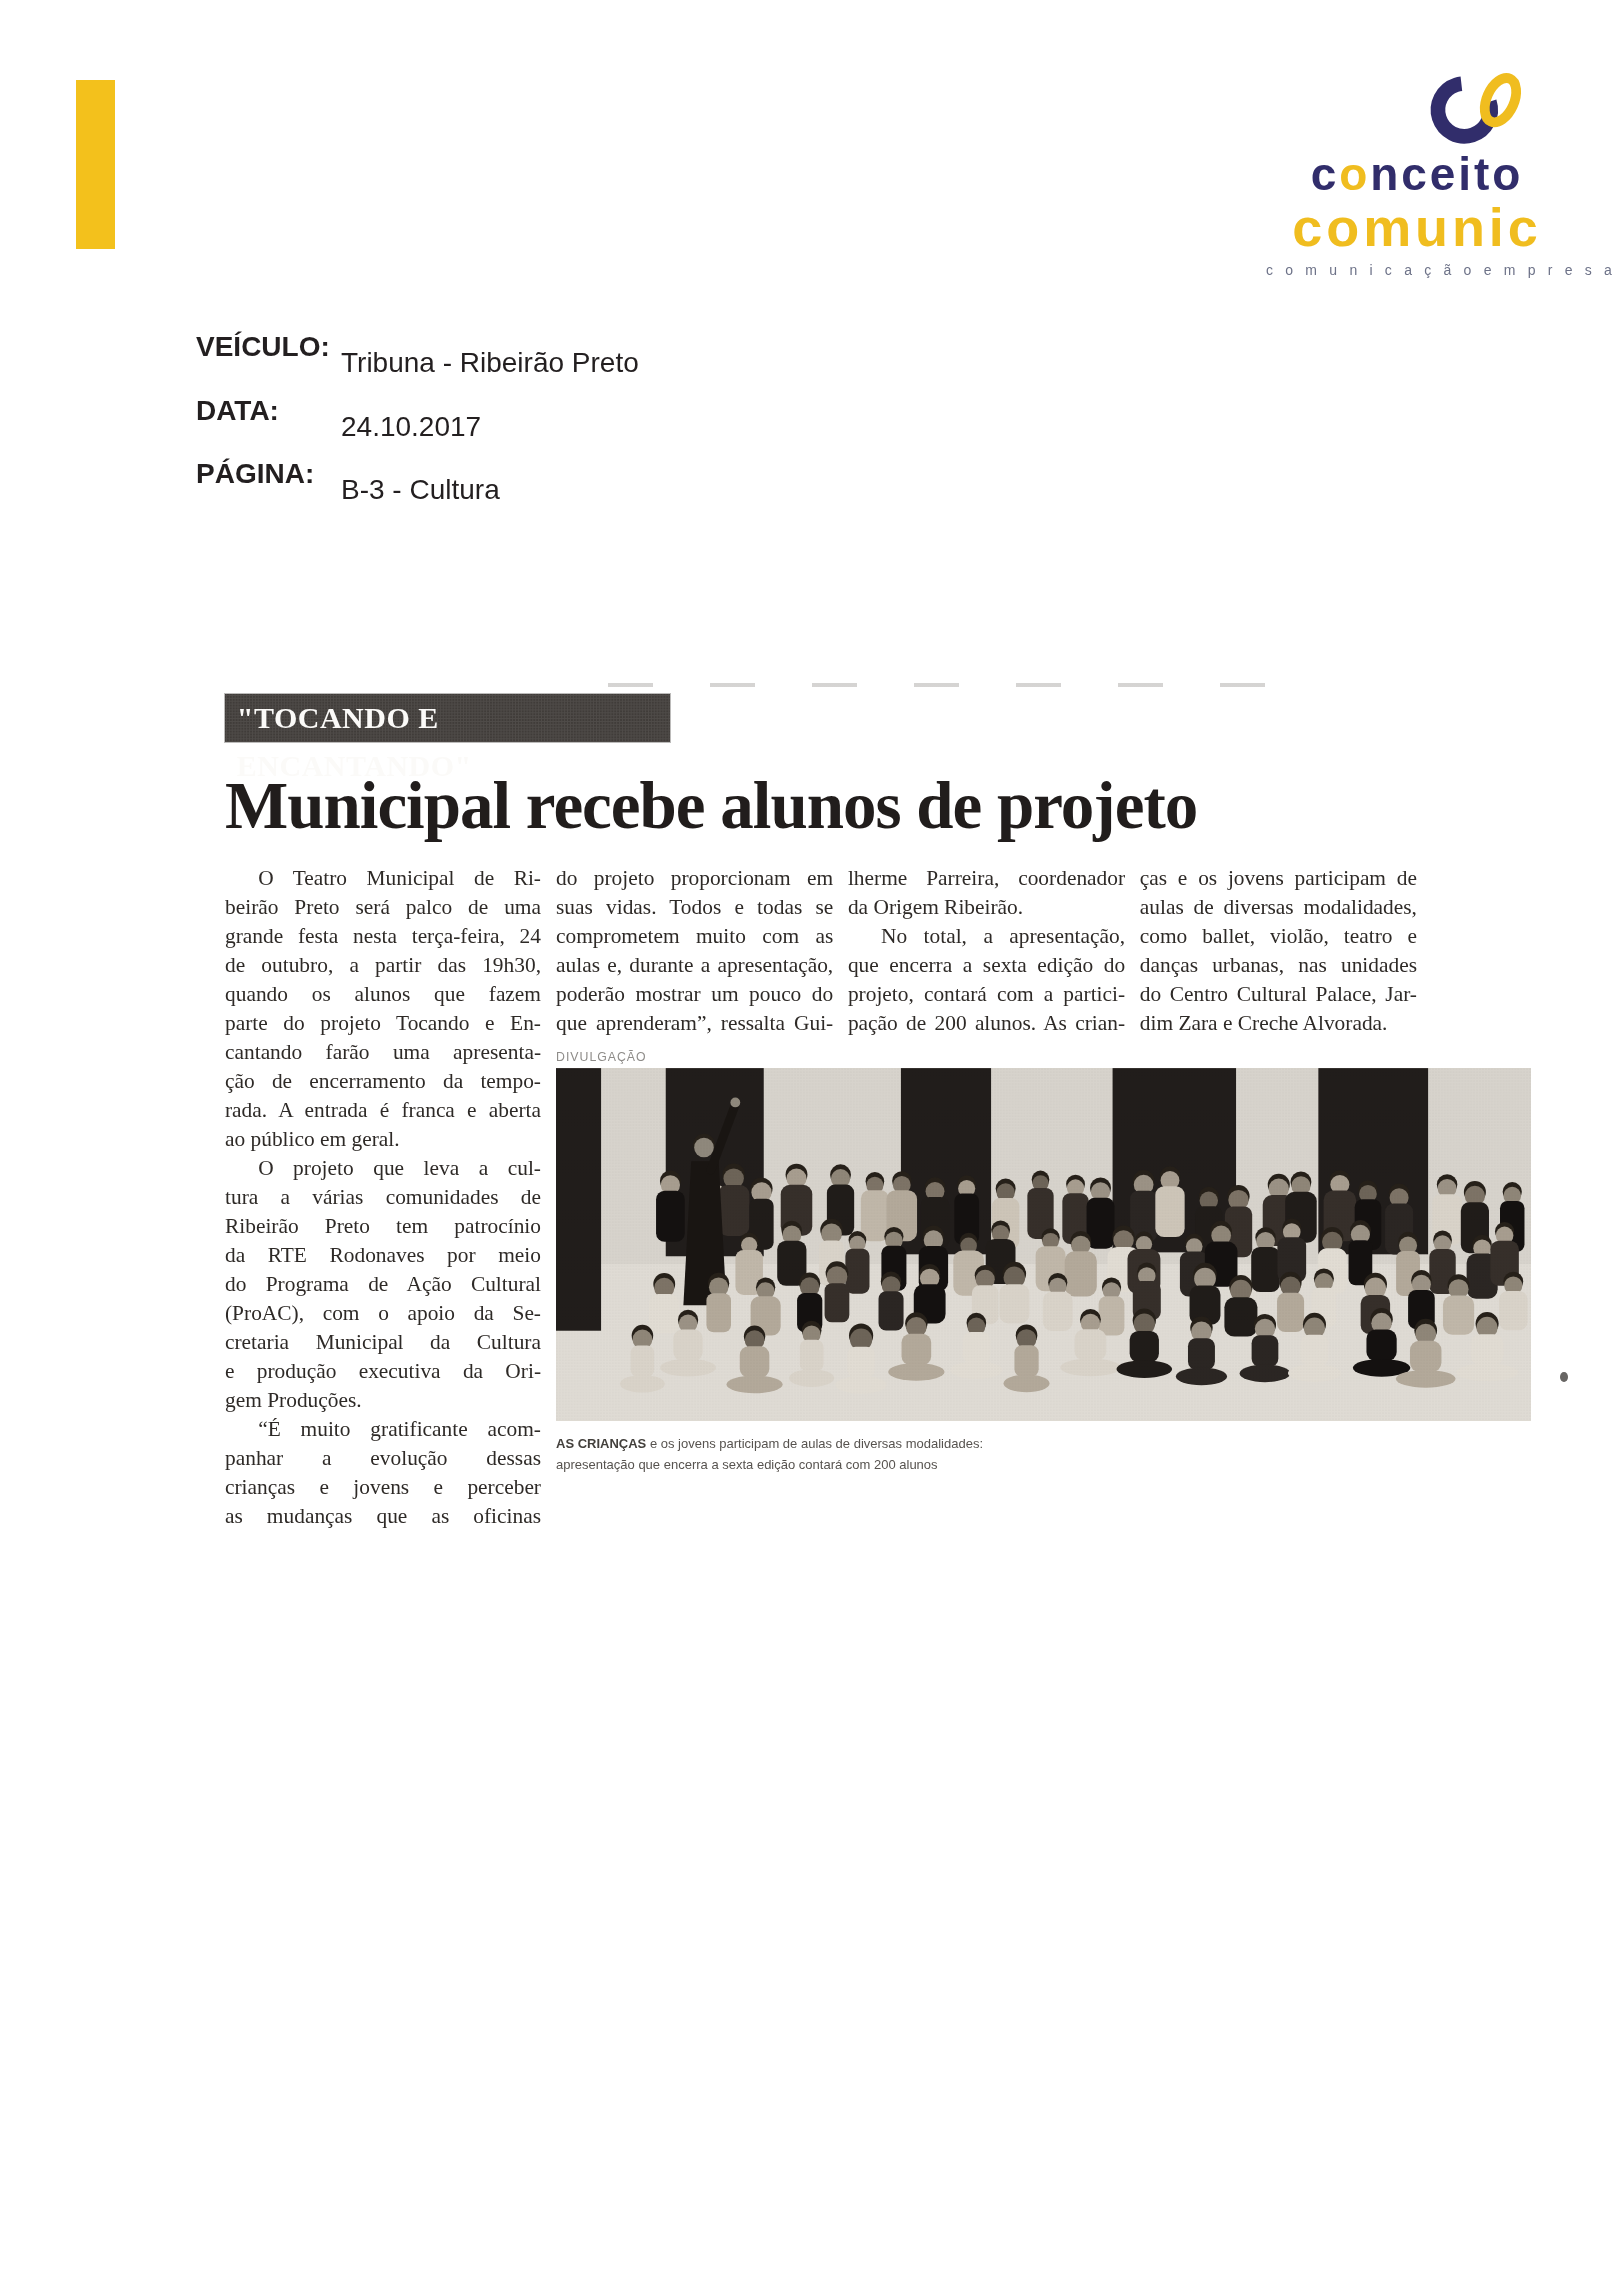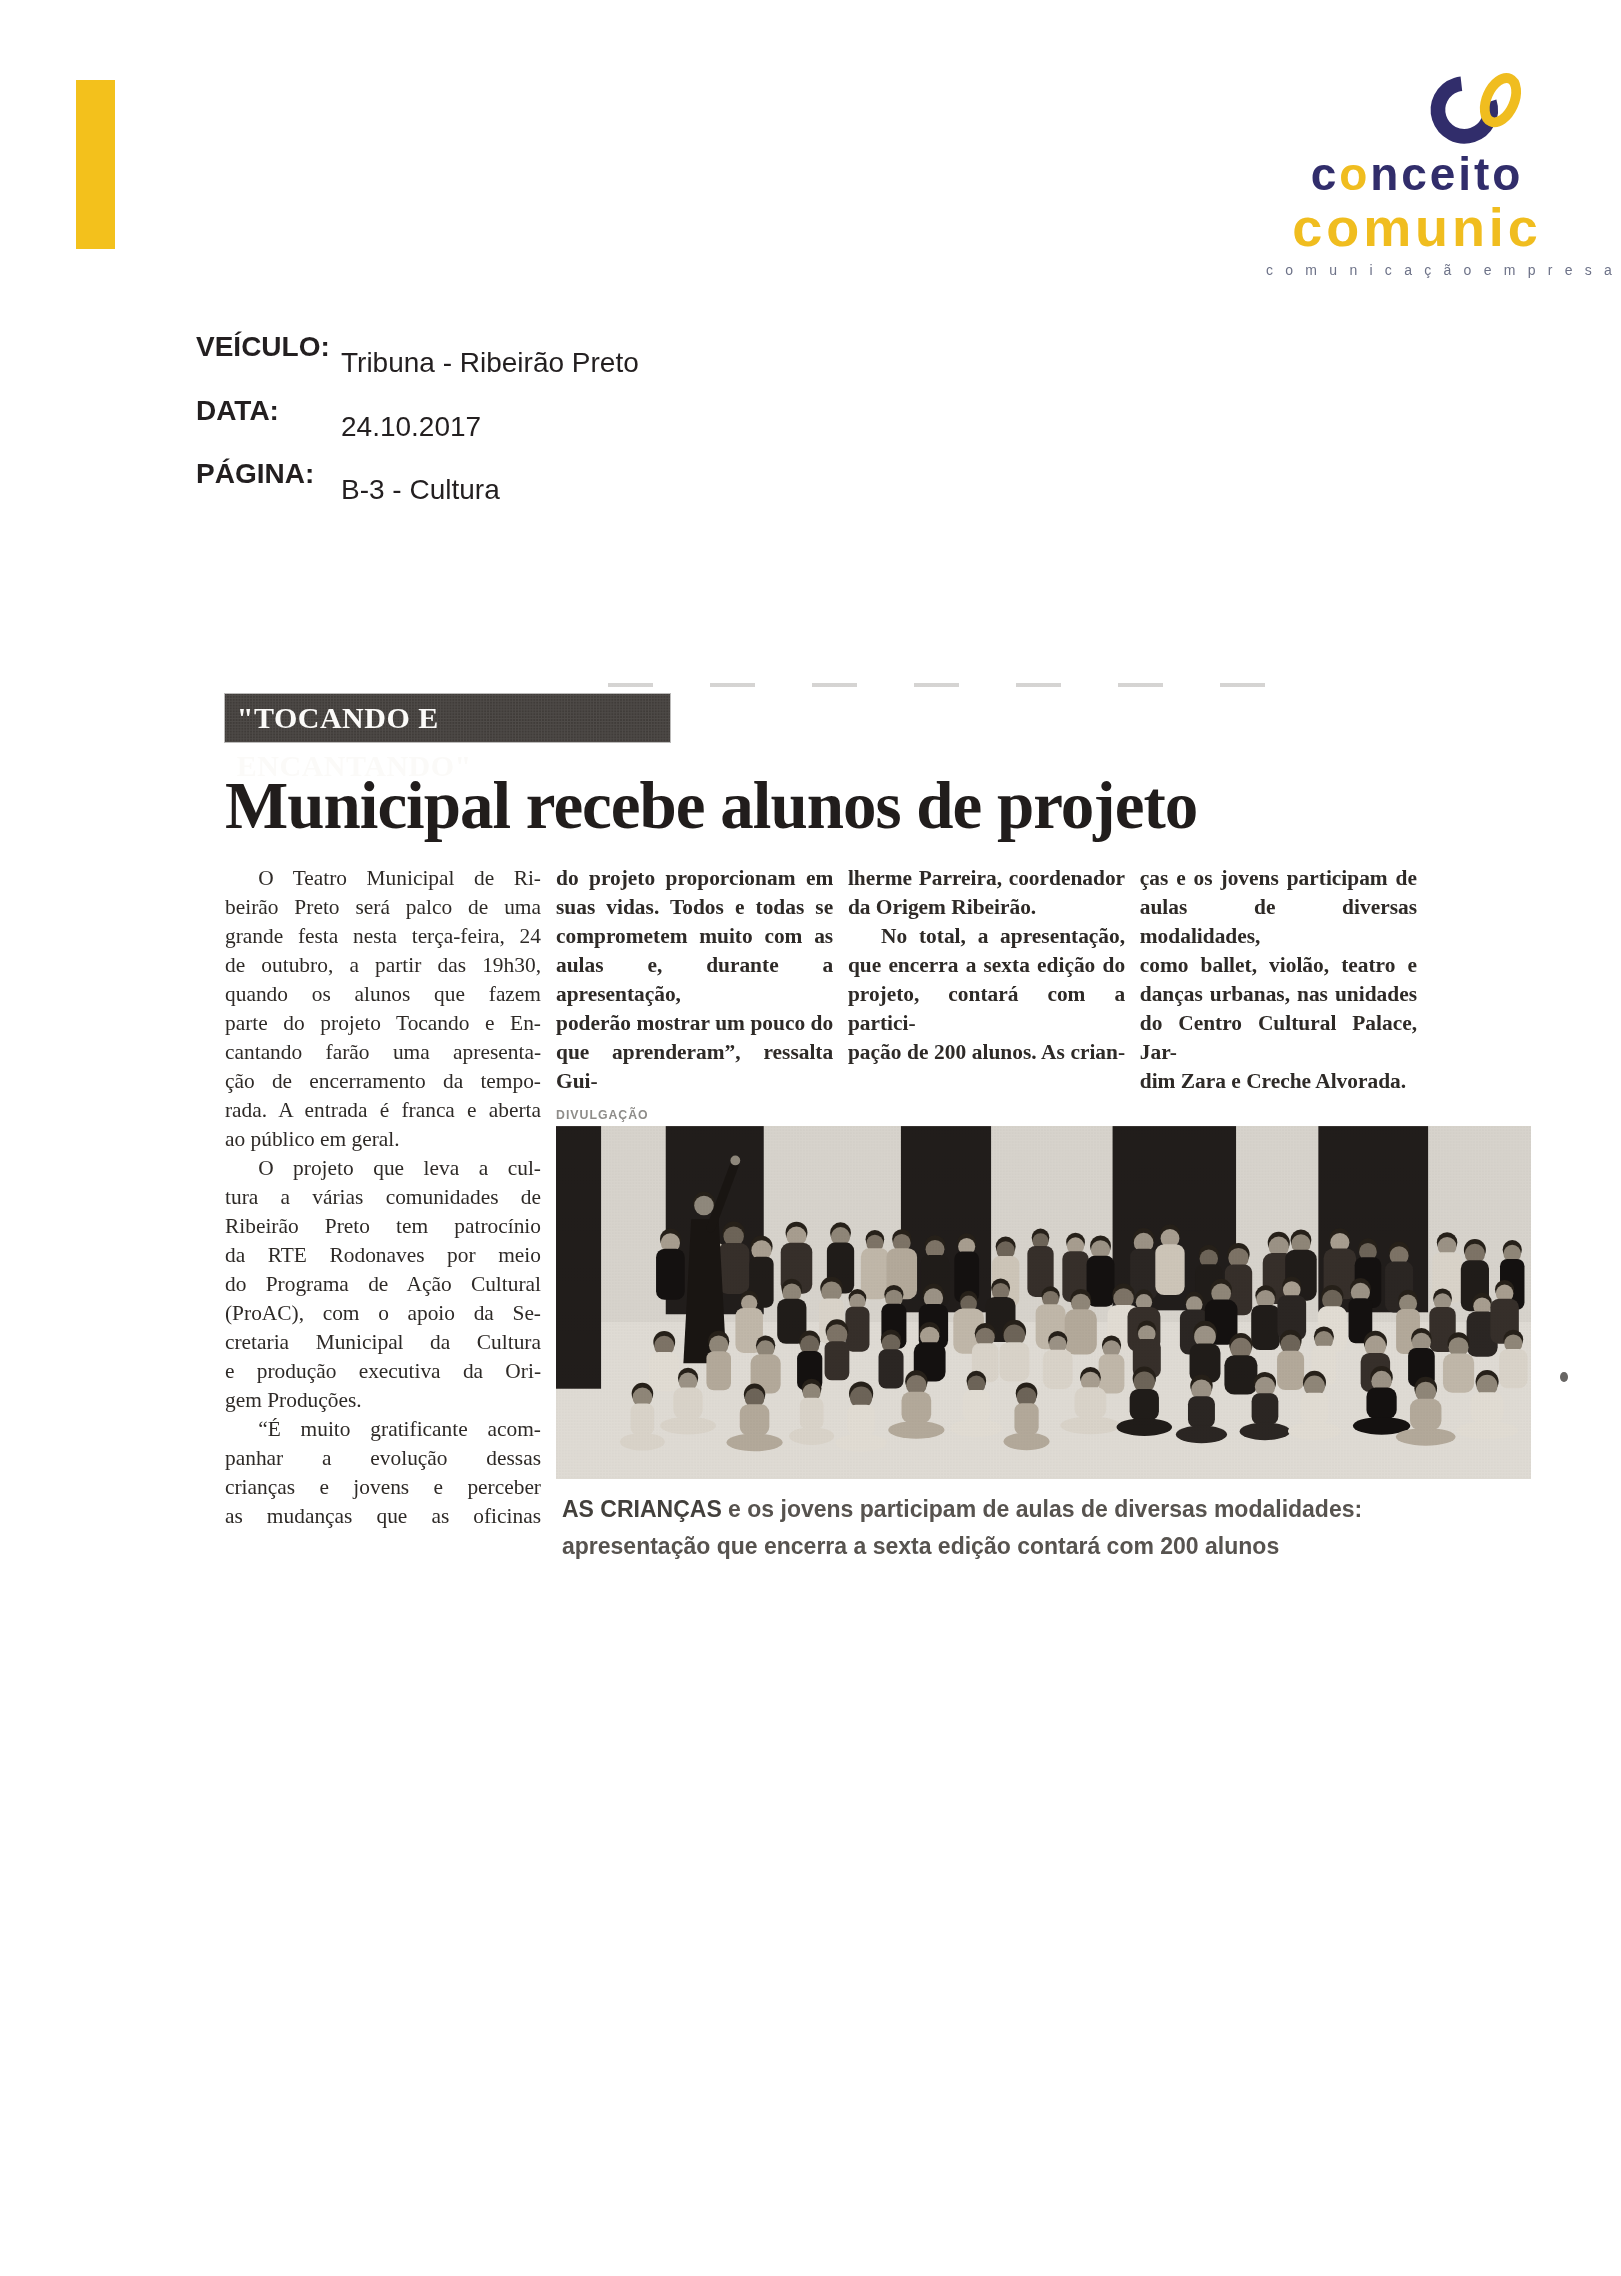--- a/index.html
+++ b/index.html
@@ -33,26 +33,26 @@
   .kicker{width:433px;height:48px;line-height:48px;background:#403c39;color:#fbfaf8;
     font-weight:bold;font-size:30px;padding-left:11.8px;letter-spacing:0.5px;
     box-shadow:0 0 0 1px rgba(64,60,57,.35);
     background-image:radial-gradient(rgba(255,255,255,.08) 1px, transparent 1px);background-size:2.9px 2.9px;}
   .headline{margin-top:24.5px;font-size:67px;font-weight:bold;color:#211d1c;letter-spacing:-1px;white-space:nowrap;}
   .body-row{display:flex;gap:15px;margin-top:20.6px;}
   .col{width:316px;font-size:21.4px;line-height:29px;color:#2e2a27;}
   .col .bodyline{text-align:justify;text-align-last:justify;}
   .col .bodyline.pend{text-align-last:left;}
   .col .bodyline.pind{text-indent:1.55em;}
-  .right-wrap{width:861px;font-weight:bold;}
+  .right-wrap{width:861px;}
   .txt3{display:flex;gap:14.7px;}
   .txt3 .col{width:315px;}
   .photo-credit{text-align:left;font-size:12.3px;color:#8e8c89;letter-spacing:1px;margin-top:11.8px;margin-bottom:3.9px;}
   .photo-frame{width:975px;height:353px;overflow:hidden;background:#d7d3cc;}
-  .caption{margin-top:11.8px;font-size:23px;line-height:1.62;color:#57534f;margin-left:6px;}
+  .caption{margin-top:11.8px;font-size:13px;line-height:1.62;color:#57534f;}
   .caption b{color:#43403c;}
 </style>
 </head>
 <body>
 
 <div class="accent-bar" style="background: rgb(243, 193, 28);"></div>
 
 <div class="logo">
   <svg class="logo-mark" width="110" height="84" viewBox="0 0 112 86">
     <circle cx="42" cy="46" r="27" fill="none" stroke="#312d6b" stroke-width="15" stroke-dasharray="132 37.6" transform="rotate(-18 42 46)"></circle>

